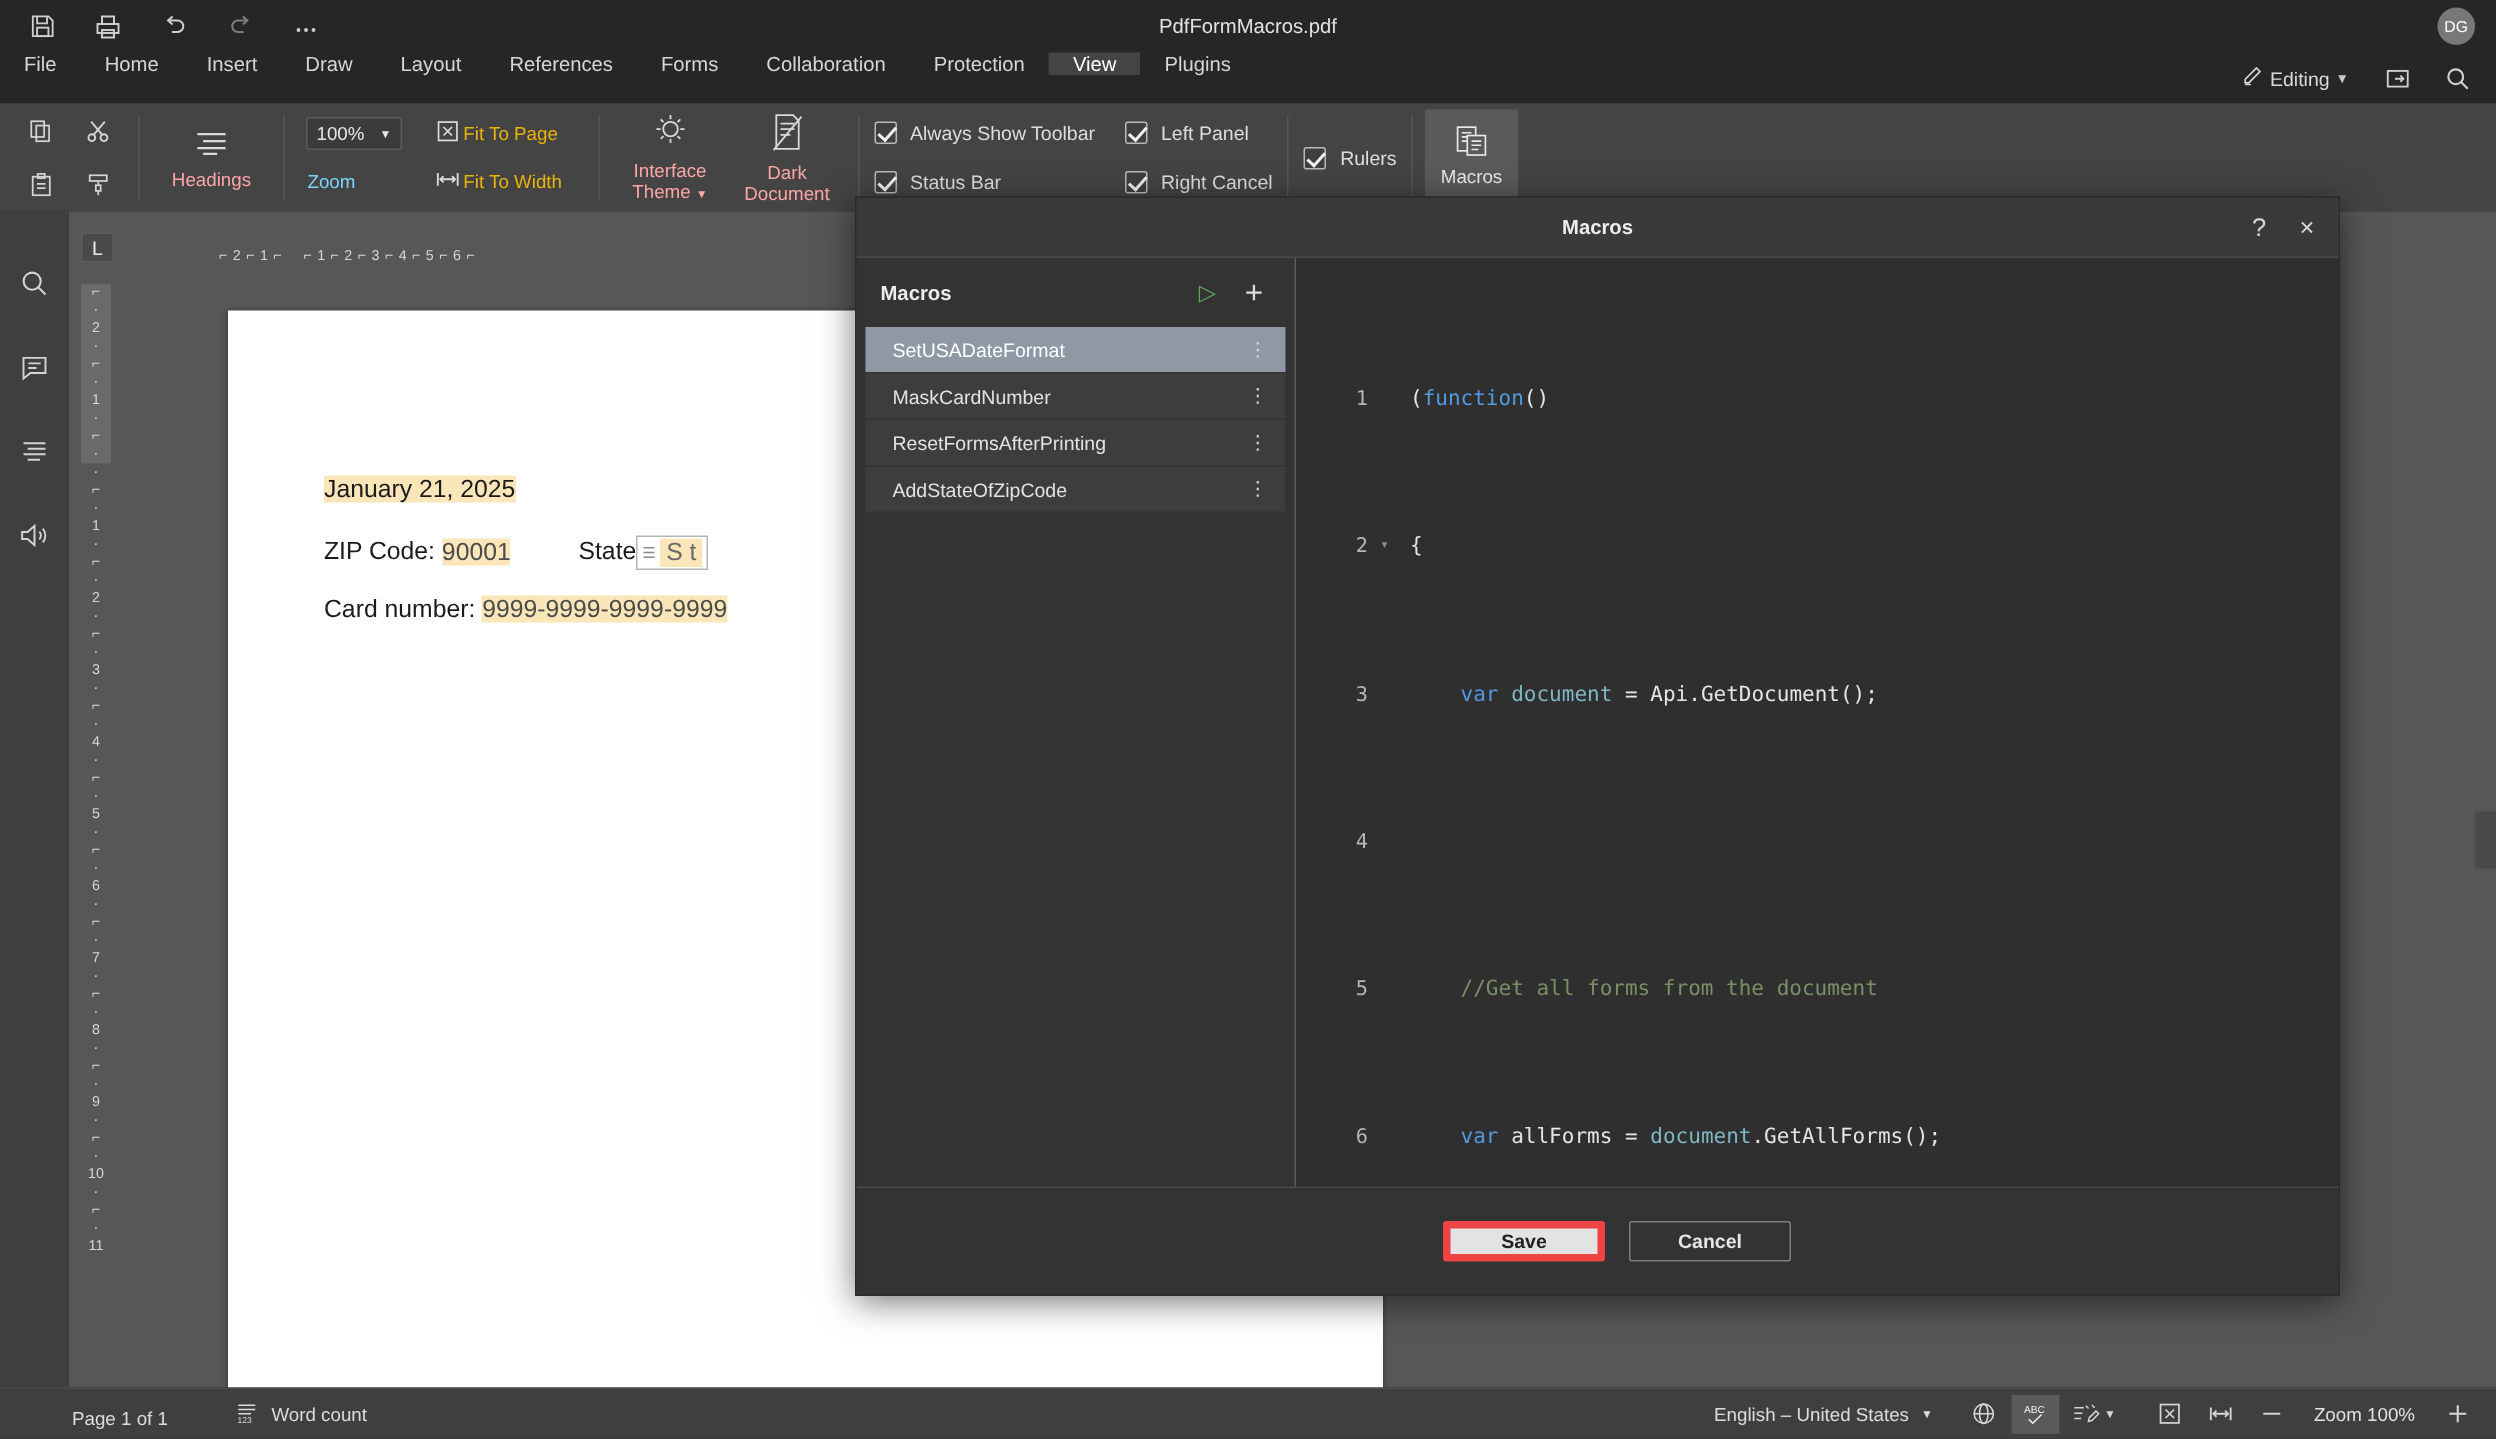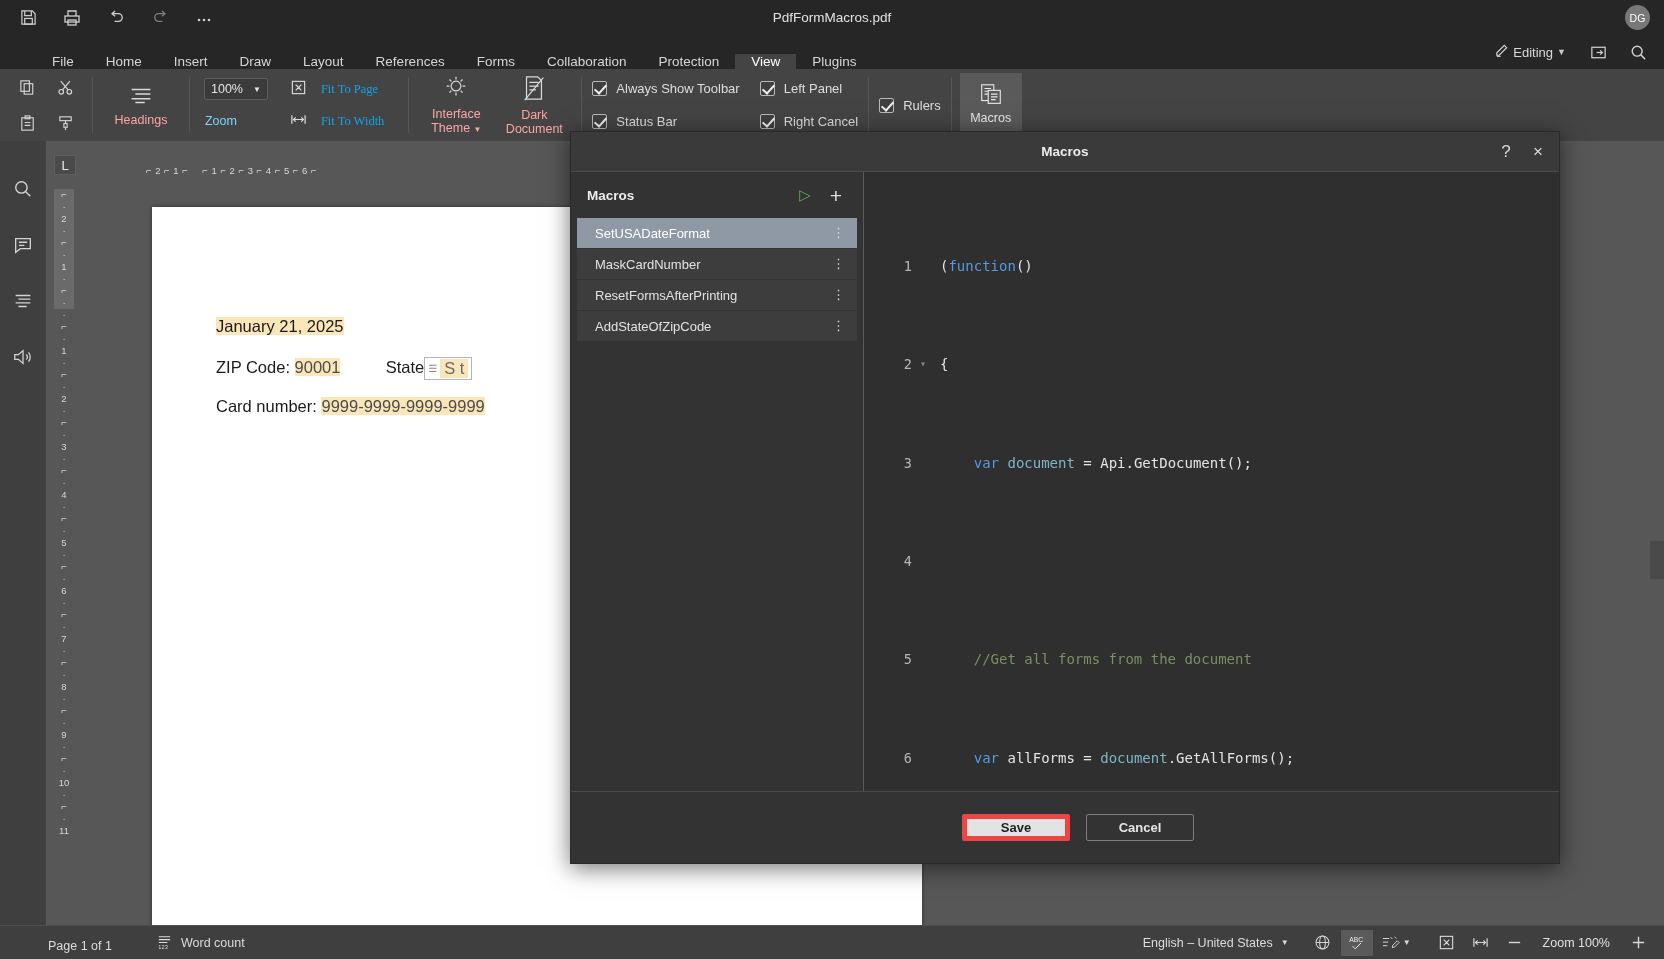--- a/index.html
+++ b/index.html
@@ -33,21 +33,21 @@
     width: 25px; height: 25px; border-radius: 50%;
     background: #787878; color: #fff; font-size: 10.5px;
     display: flex; align-items: center; justify-content: center;
     letter-spacing: .2px; cursor: pointer;
   }
 
   
   .menubar {
     position: absolute; top: 35px; left: 0; width: 1664px; height: 34px;
     background: #262626;
-    display: flex; align-items: flex-end; padding-left: 36px;
+    display: flex; align-items: flex-start;
   }
   .menu-tab {
     padding: 0 16px; display: flex; align-items: center;
     font-size: 13.5px; color: #d6d6d6; cursor: pointer; white-space: nowrap;
   }
   .menu-tab.active { background: #444444; color: #ffffff; }
   .menu-right {
     position: absolute; right: 0; top: 0; height: 34px;
     display: flex; align-items: center; gap: 0;
   }
@@ -80,21 +80,21 @@
   .rb-bigbtn .lbl { margin-top: 3px; }
 
   .zoom-group { display: flex; flex-direction: column; justify-content: center; padding: 0 6px; }
   .zoom-row { display: flex; align-items: center; height: 32px; }
   .zoom-select {
     background: #3b3b3b; border: 1px solid #5c5c5c; border-radius: 2px;
     color: #e6e6e6; font-size: 12.5px; padding: 3px 6px; min-width: 56px;
     display: flex; align-items: center; gap: 10px; cursor: pointer;
   }
   .zoom-caption { font-size: 12.5px; color: #7dd3fc; width: 62px; }
-  .fit-btn { display: flex; align-items: center; gap: 14px; font-size: 12.5px; color: #0ea5e9; padding: 0 10px; cursor: pointer; white-space: nowrap; font-family: Liberation Serif, serif;}
+  .fit-btn { display: flex; align-items: center; gap: 2px; font-size: 12.5px; color: #eab308; padding: 0 10px; cursor: pointer; white-space: nowrap;}
 
   .check-group { display: flex; flex-direction: column; justify-content: center; padding: 0 10px; }
   .chk-row { display: flex; align-items: center; height: 33px; }
   .chk {
     width: 15px; height: 15px; border: 1px solid #b9b9b9; border-radius: 2px;
     background: #3f3f3f; position: relative; cursor: pointer; flex: none;
   }
   .chk.checked::after {
     content: ""; position: absolute; left: 4px; top: 0px; width: 5px; height: 10px;
     border: solid #f0f0f0; border-width: 0 2px 2px 0; transform: rotate(42deg);

